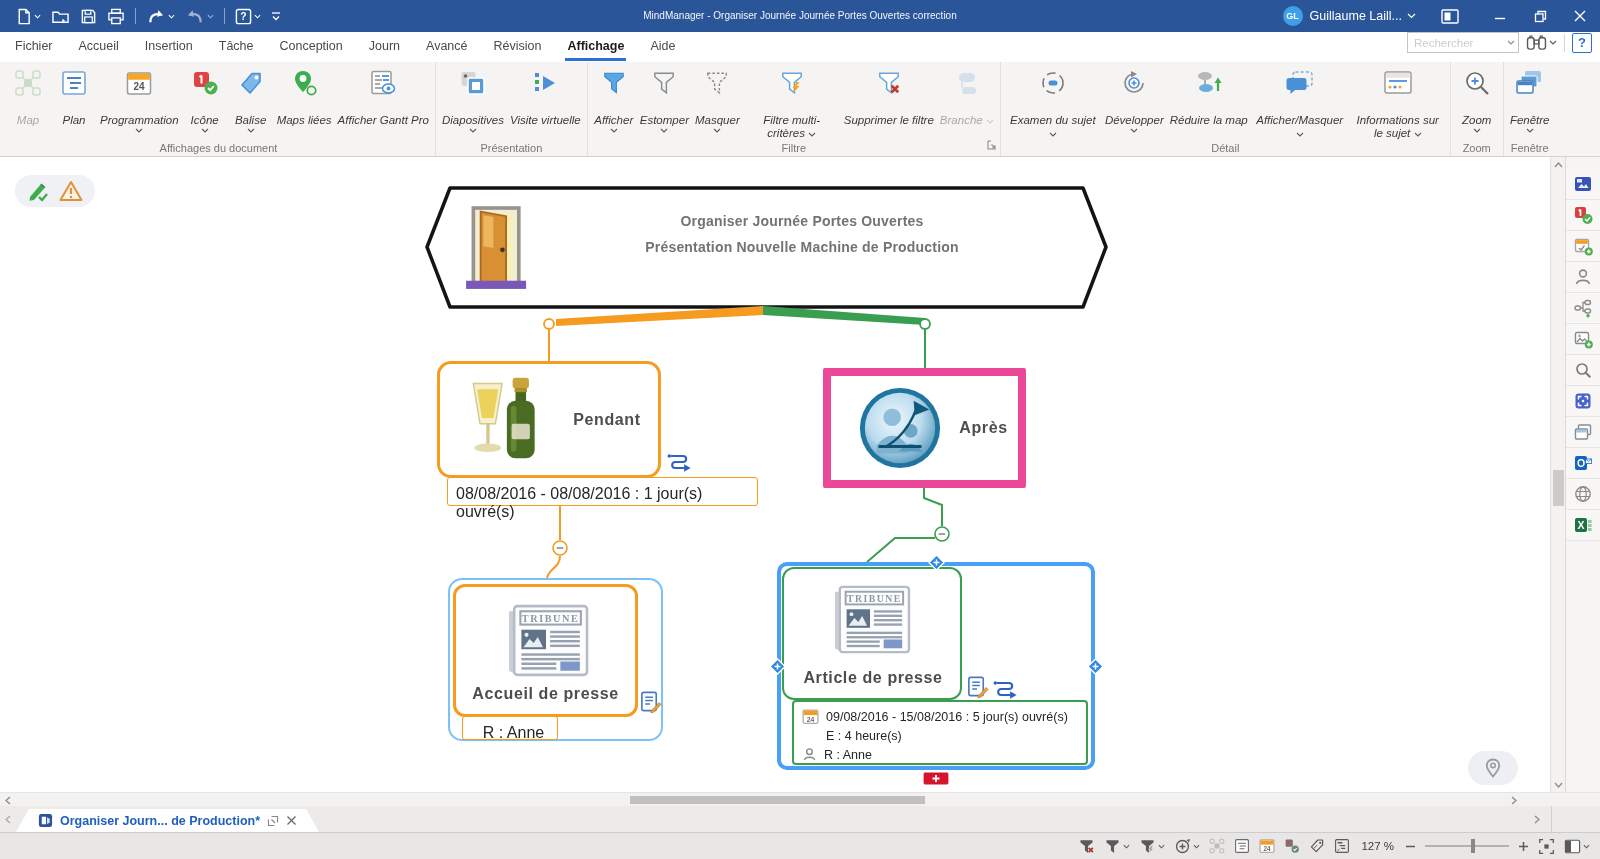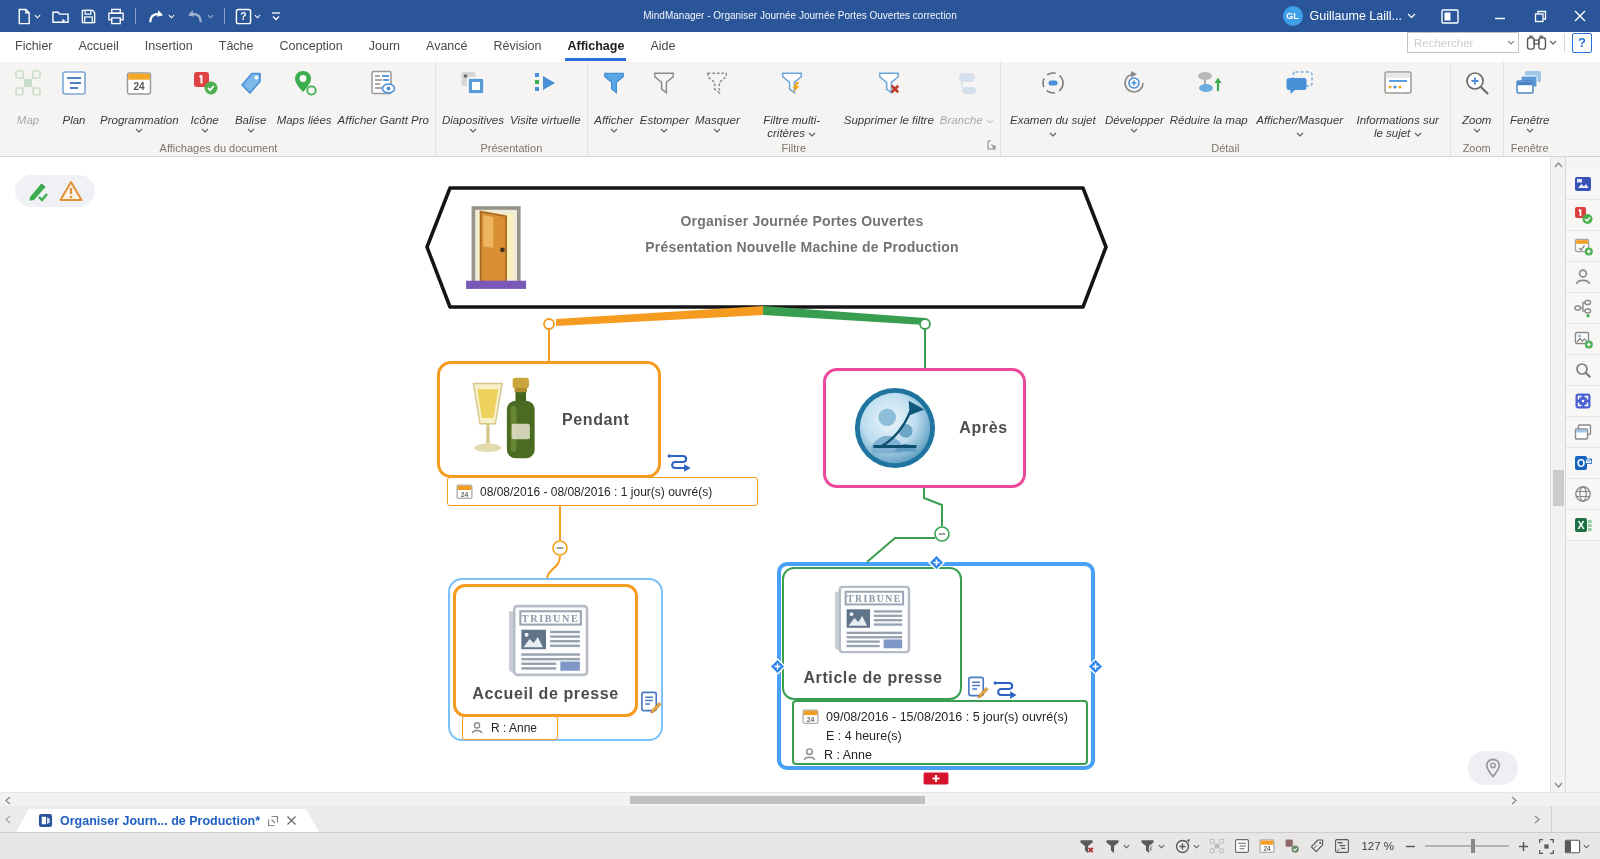--- a/index.html
+++ b/index.html
@@ -52,26 +52,26 @@
 
   .map-badges { position:absolute; left:15px; top:18px; width:80px; height:32px; background:#f0f1f4; border-radius:16px; display:flex; align-items:center; justify-content:center; gap:8px; }
 
   .central-topic { position:absolute; left:427px; top:31px; width:680px; height:120px; display:flex; align-items:center; }
   .door { margin-left:30px; }
   .ctext { position:absolute; left:95px; right:25px; top:20px; text-align:center; font-weight:bold; font-size:14px; line-height:26px; color:#737373; letter-spacing:.2px; }
 
   .topic { position:absolute; background:#fff; }
   .t-pendant { left:437px; top:204px; width:224px; height:117px; border:3.5px solid #f59b1f; border-radius:14px; display:flex; align-items:center; }
   .t-label { font-weight:bold; font-size:16px; color:#4d4d4d; letter-spacing:.6px; }
-  .t-pendant .t-label { position:absolute; left:122px; right:6px; }
-
-  .card { position:absolute; background:#fff; display:flex; align-items:center; font-size:12px; color:#262626; }
+  .t-pendant .t-label { position:absolute; left:122px; right:6px; text-align:center; }
+
+  .card { position:absolute; background:#fff; display:flex; align-items:center; font-size:16px; color:#262626;flex-direction:column; }
   .card-pendant-dates { left:447px; top:320px; width:311px; height:29px; border:1.6px solid #f59b1f; border-radius:3px; padding-left:8px; gap:7px; }
 
-  .t-apres { left:823px; top:211px; width:203px; height:120px; border:3px solid #ec4899; border-radius:14px; display:flex; align-items:center; }
+  .t-apres { left:823px; top:211px; width:203px; height:120px; border:8px solid #ec4899; border-radius:2px; display:flex; align-items:center; }
   .t-apres .t-label { position:absolute; left:122px; right:4px; text-align:center; }
 
   .sel-accueil { left:448px; top:421px; width:215px; height:163px; border:2.5px solid #7cc2f8; border-radius:14px; }
   .t-accueil { left:453px; top:427px; width:185px; height:133px; border:3px solid #f59b1f; border-radius:12px; }
   .lbl-accueil { position:absolute; left:458px; top:528px; width:175px; text-align:center; }
   .card-accueil-res { left:462px; top:559px; width:96px; height:24px; border:1.6px solid #f59b1f; border-radius:3px; padding-left:7px; gap:7px; }
 
   .sel-article { left:777px; top:405px; width:318px; height:208px; border:4px solid #47a0f5; border-radius:10px; }
   .t-article { left:782px; top:410px; width:180px; height:133px; border:2.5px solid #3a9e51; border-radius:12px; }
   .lbl-article { position:absolute; left:787px; top:512px; width:172px; text-align:center; }

